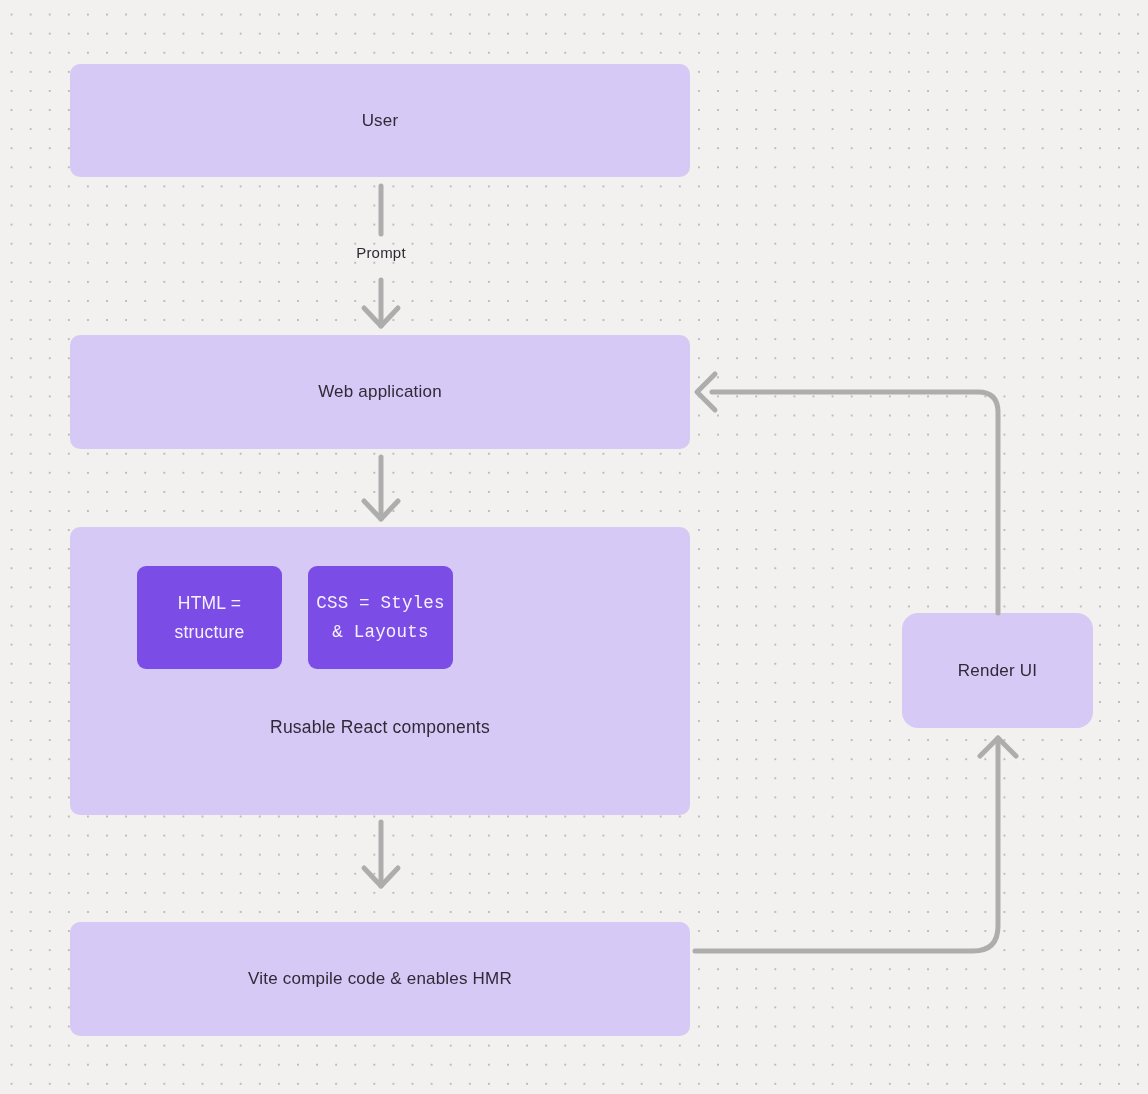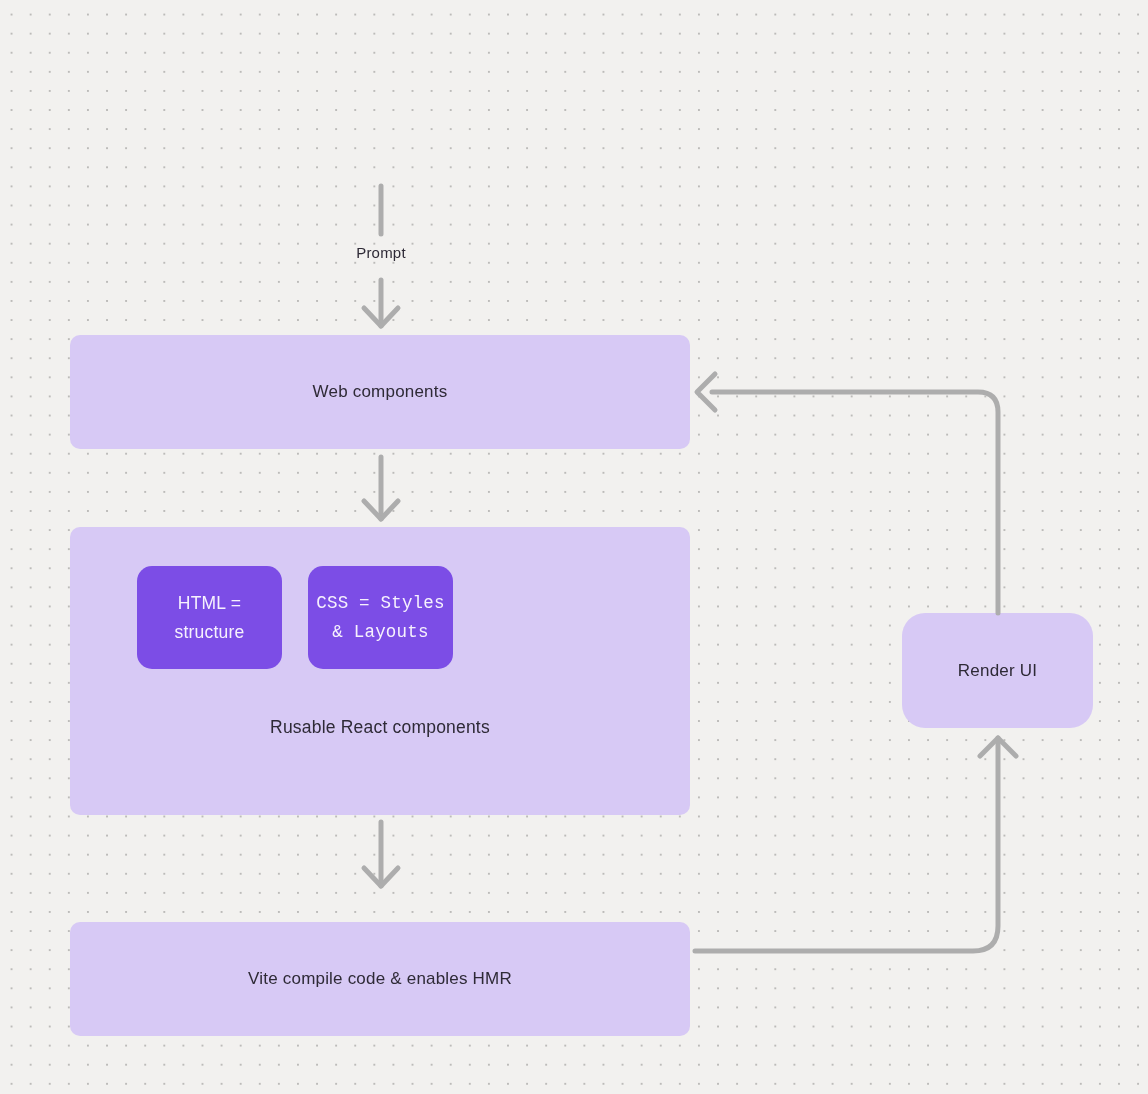--- a/index.html
+++ b/index.html
@@ -21,25 +21,25 @@
     border-radius:10px;
     display:flex;align-items:center;justify-content:center;
     font-size:17px;font-weight:500;
     color:var(--c-text,#2e2a36);
     letter-spacing:.2px;
   }
   #node-user{left:70px;top:64px;width:620px;height:113px;}
   #node-webapp{left:70px;top:335px;width:620px;height:114px;}
   #node-group{left:70px;top:527px;width:620px;height:288px;display:block;}
   #node-vite{left:70px;top:922px;width:620px;height:114px;}
-  #node-renderui{left:902px;top:613px;width:191px;height:115px;border-radius:23px;}
+  #node-renderui{left:902px;top:613px;width:191px;height:115px;border-radius:16px;}
   .inner{
     position:absolute;top:39px;height:103px;width:145px;
     background:var(--c-inner_fill,#7c4de6);
-    border-radius:15px;
+    border-radius:9px;
     display:flex;flex-direction:column;align-items:center;justify-content:center;
     color:var(--c-inner_text,#f6f1fd);
     font-size:17.5px;font-weight:500;line-height:29px;
     text-align:center;letter-spacing:.2px;
   }
   #inner-html{left:67px;}
   #inner-css{left:238px;font-family:Liberation Mono, monospace;}
   #inner-js{left:408px;}
   .group-caption{
     position:absolute;left:0;top:190px;width:100%;
@@ -56,25 +56,28 @@
     stroke-width:5;
     stroke-linecap:round;
     stroke-linejoin:round;
   }
 </style>
 </head>
 <body>
 
 <div id="canvas">
 
+  <div class="node" id="node-user">
+    <span>User</span>
+  </div>
 
   <div class="edge-label">Prompt</div>
 
   <div class="node" id="node-webapp">
-    <span>Web components</span>
+    <span>Web application</span>
   </div>
 
   <div class="node" id="node-group">
     <div class="inner" id="inner-html">
       <span>HTML =</span>
       <span>structure</span>
     </div>
     <div class="inner" id="inner-css">
       <span>CSS = Styles</span>
       <span>&amp; Layouts</span>

